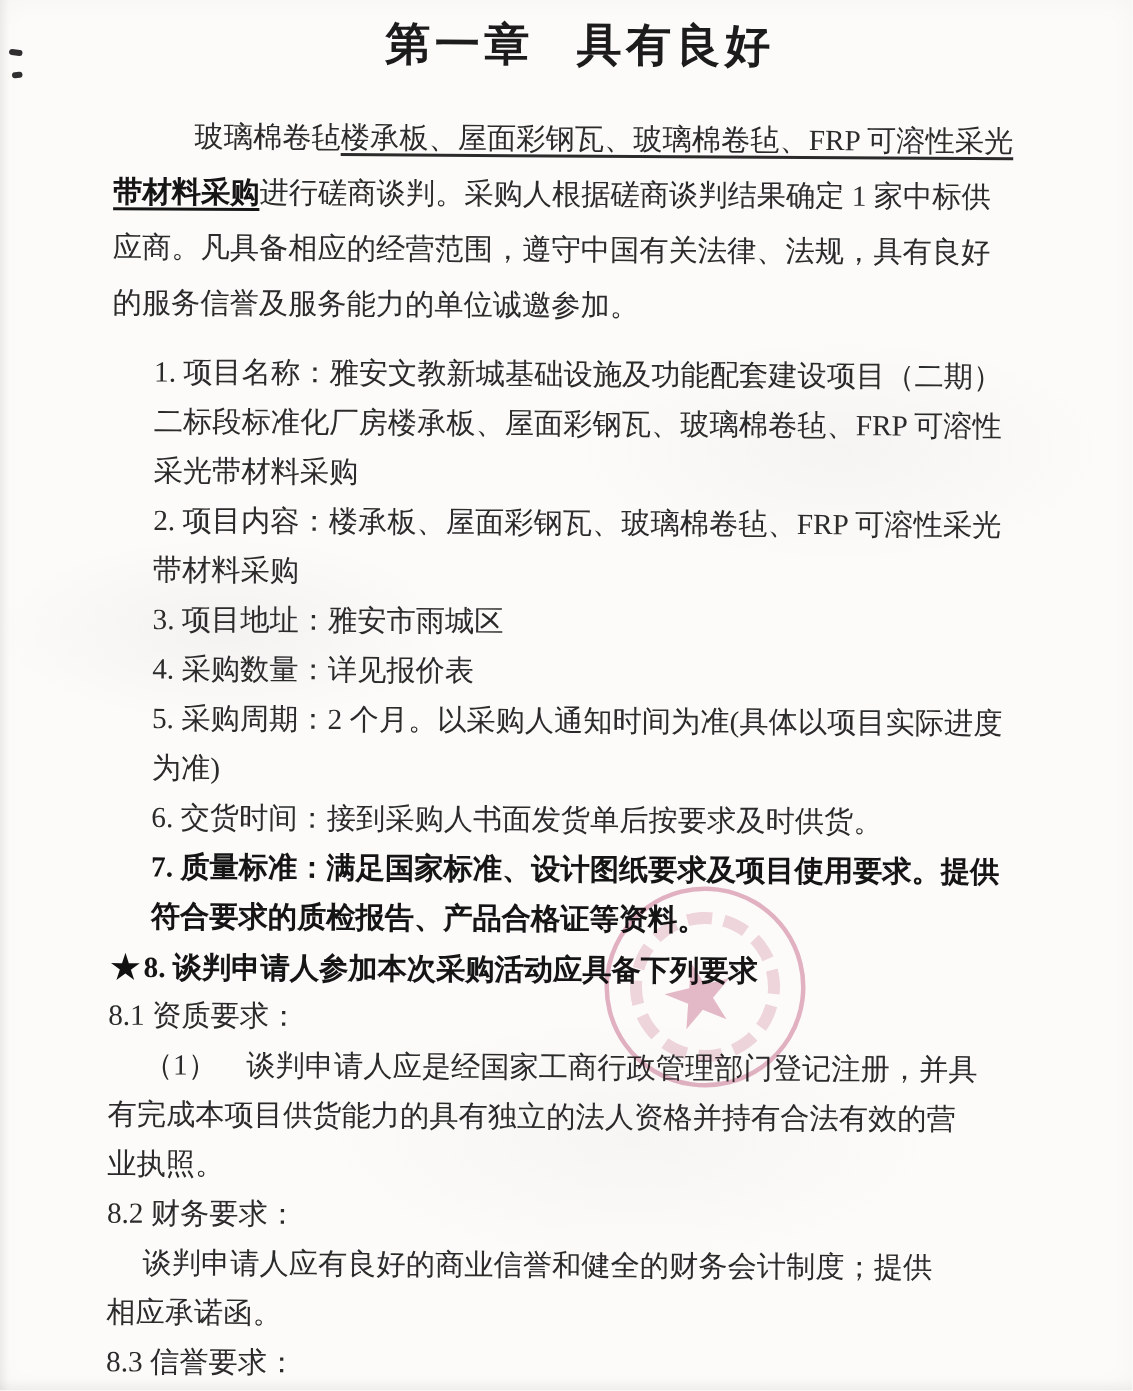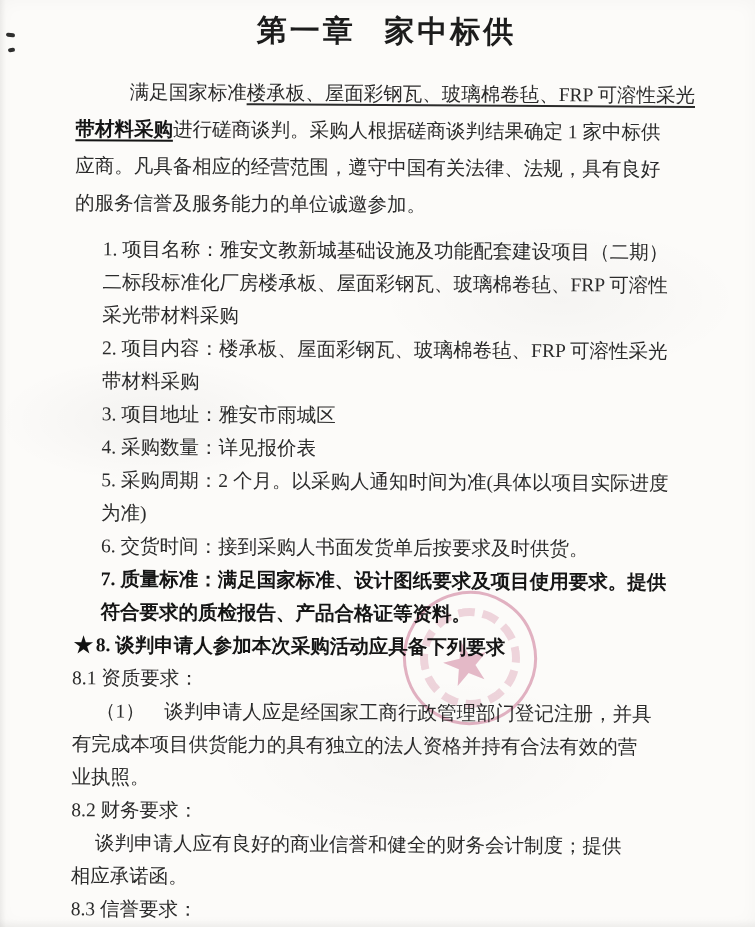--- a/index.html
+++ b/index.html
@@ -92,25 +92,25 @@
 </head>
 <body>
 
 <div class="paper"></div>
 <div class="speck s1"></div>
 <div class="speck s2"></div>
 
 <div class="content">
 
   <div class="title">
-    <span>第一章</span><span class="tgap"></span><span>家中标供</span>
+    <span>第一章</span><span class="tgap"></span><span>具有良好</span>
   </div>
 
   <div class="intro">
-    <div class="line first"><span>满足国家标准</span><span class="u">楼承板、屋面彩钢瓦、玻璃棉卷毡、FRP 可溶性采光</span></div>
+    <div class="line first"><span>玻璃棉卷毡</span><span class="u">楼承板、屋面彩钢瓦、玻璃棉卷毡、FRP 可溶性采光</span></div>
     <div class="line"><span class="u b">带材料采购</span><span>进行磋商谈判。采购人根据磋商谈判结果确定 1 家中标供</span></div>
     <div class="line">应商。凡具备相应的经营范围，遵守中国有关法律、法规，具有良好</div>
     <div class="line">的服务信誉及服务能力的单位诚邀参加。</div>
   </div>
 
   <div class="list">
     <div class="line">1. 项目名称：雅安文教新城基础设施及功能配套建设项目（二期）</div>
     <div class="line">二标段标准化厂房楼承板、屋面彩钢瓦、玻璃棉卷毡、FRP 可溶性</div>
     <div class="line">采光带材料采购</div>
     <div class="line">2. 项目内容：楼承板、屋面彩钢瓦、玻璃棉卷毡、FRP 可溶性采光</div>

